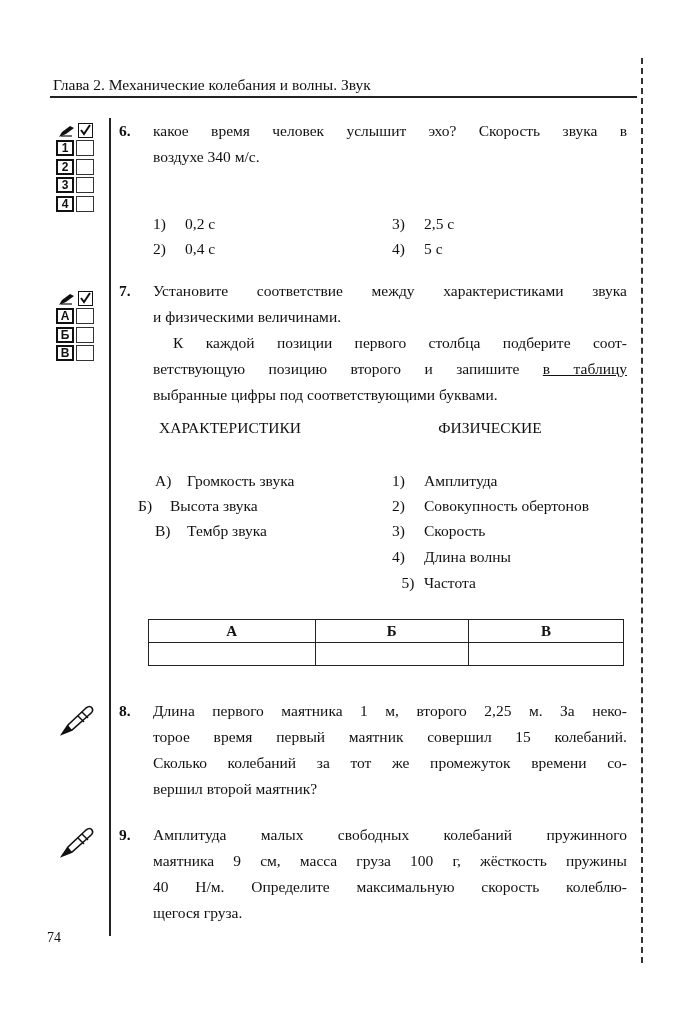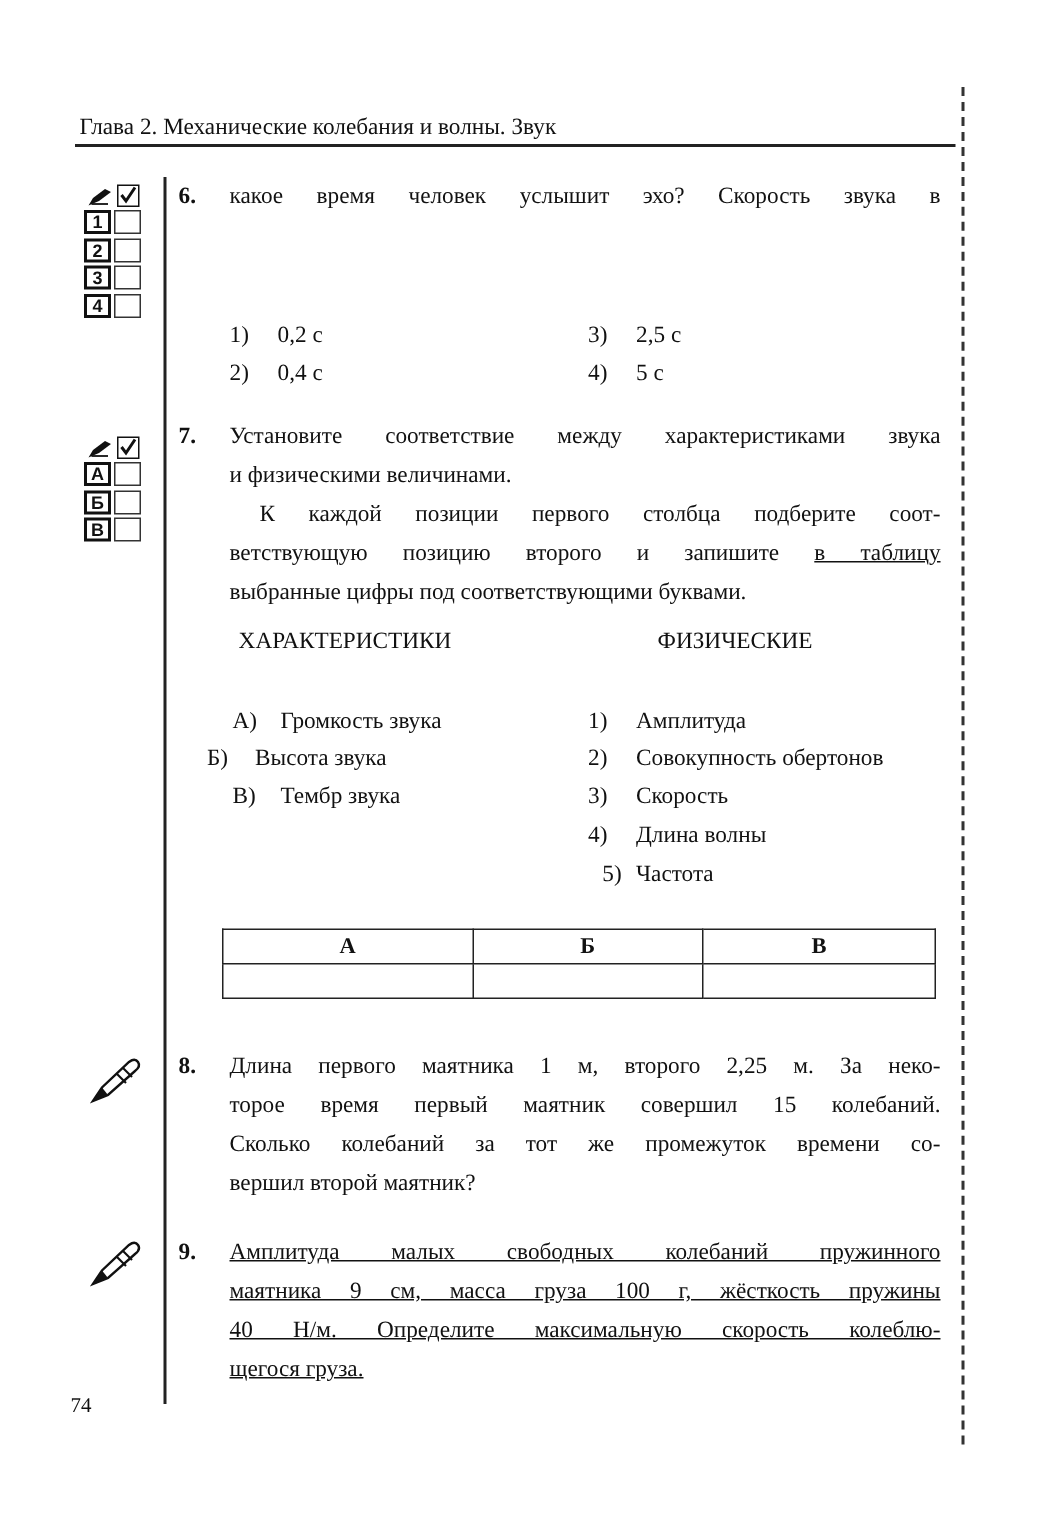--- a/index.html
+++ b/index.html
@@ -81,20 +81,21 @@
     </div>
   <div class="grid-row">
       <div class="grid-label">4</div>
       <div class="grid-cell"></div>
     </div>
 </div>
 
 <div class="task-num" style="top:122px;">6.</div>
 <div class="para" style="top:118px;">
   <span class="line">какое время человек услышит эхо? Скорость звука в</span>
+  <span class="line last">воздухе 340 м/с.</span>
 </div>
 <div class="opt" style="left:153px; top:215px;"><span class="num">1)</span><span>0,2 с</span></div>
 <div class="opt" style="left:153px; top:240px;"><span class="num">2)</span><span>0,4 с</span></div>
 <div class="opt" style="left:392px; top:215px;"><span class="num">3)</span><span>2,5 с</span></div>
 <div class="opt" style="left:392px; top:240px;"><span class="num">4)</span><span>5 с</span></div>
 
 <div class="answer-grid" style="top:290px;">
   <div class="grid-head">
     <svg class="pen-small" viewBox="0 0 18 14">
       <path d="M1 13 L4 8 L12 2 L16 4 L8 10 Z" fill="#111"></path>
@@ -175,20 +176,20 @@
   <span class="line last">вершил второй маятник?</span>
 </div>
 
 <svg class="pen-large" style="top:822px;" viewBox="0 0 38 38">
   <path d="M4 34 L10 25 L28 8 Q32 5 34 8 Q36 11 32 14 L14 30 Z" fill="none" stroke="#111" stroke-width="1.6"></path>
   <path d="M4 34 L10 25 L14 30 Z" fill="#111"></path>
   <path d="M20 16 L26 22" stroke="#111" stroke-width="1.4"></path>
   <path d="M24 12 L30 18" stroke="#111" stroke-width="1.4"></path>
 </svg>
 <div class="task-num" style="top:826px;">9.</div>
-<div class="para" style="top:822px;text-decoration:underline;">
+<div class="para" style="top:822px;">
   <span class="line">Амплитуда малых свободных колебаний пружинного</span>
   <span class="line">маятника 9 см, масса груза 100 г, жёсткость пружины</span>
   <span class="line">40 Н/м. Определите максимальную скорость колеблю-</span>
   <span class="line last">щегося груза.</span>
 </div>
 
 <div class="abs page-number">74</div>
 
 </body></html>

